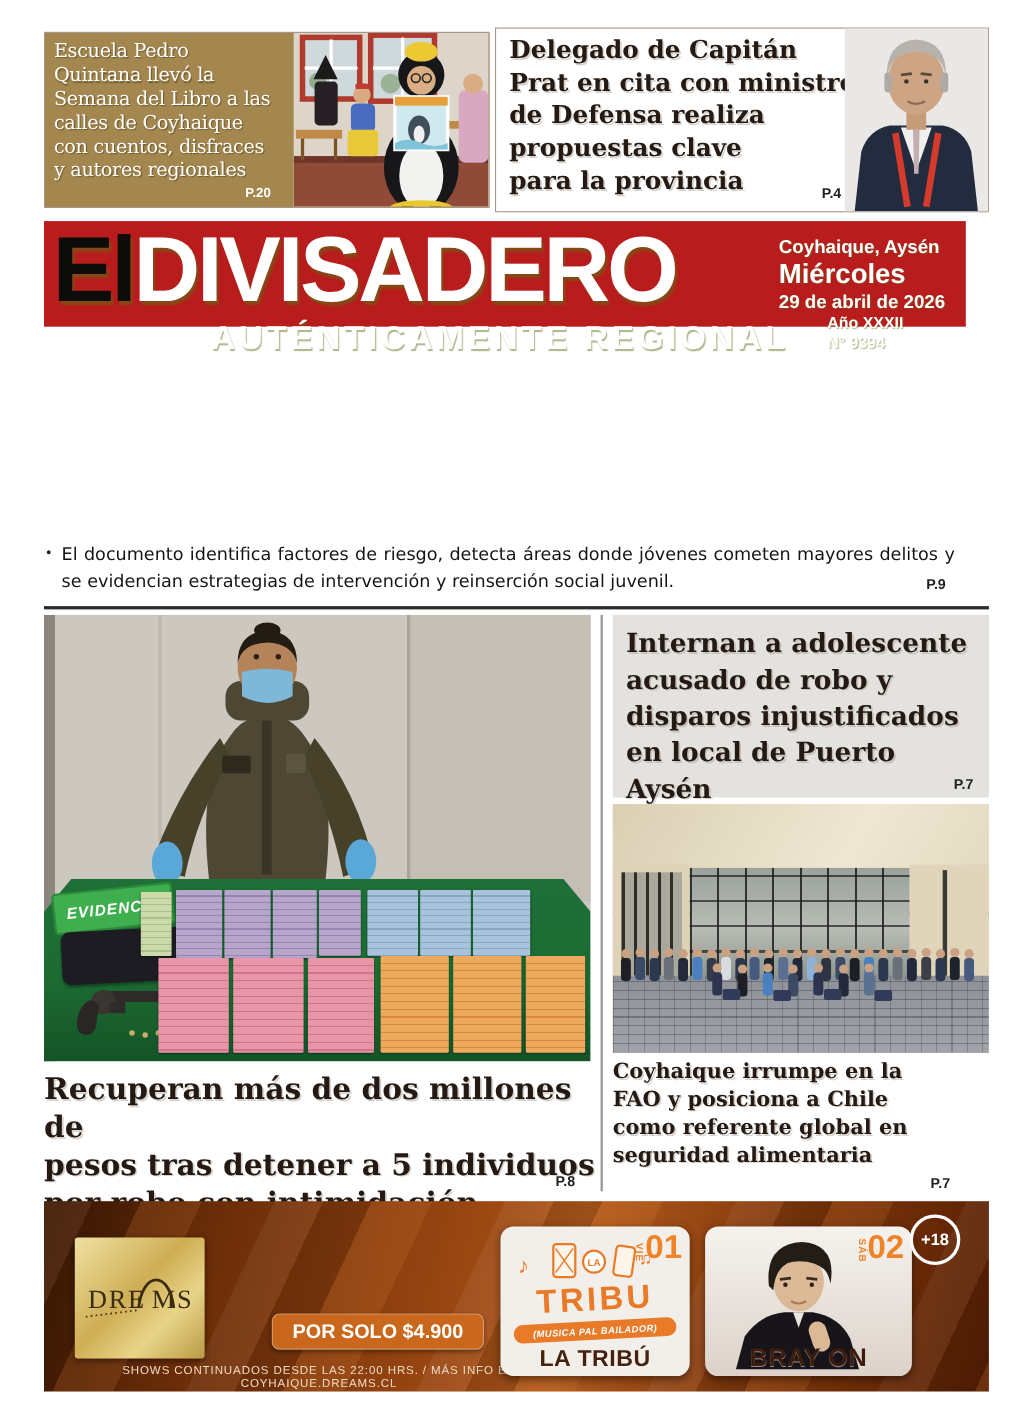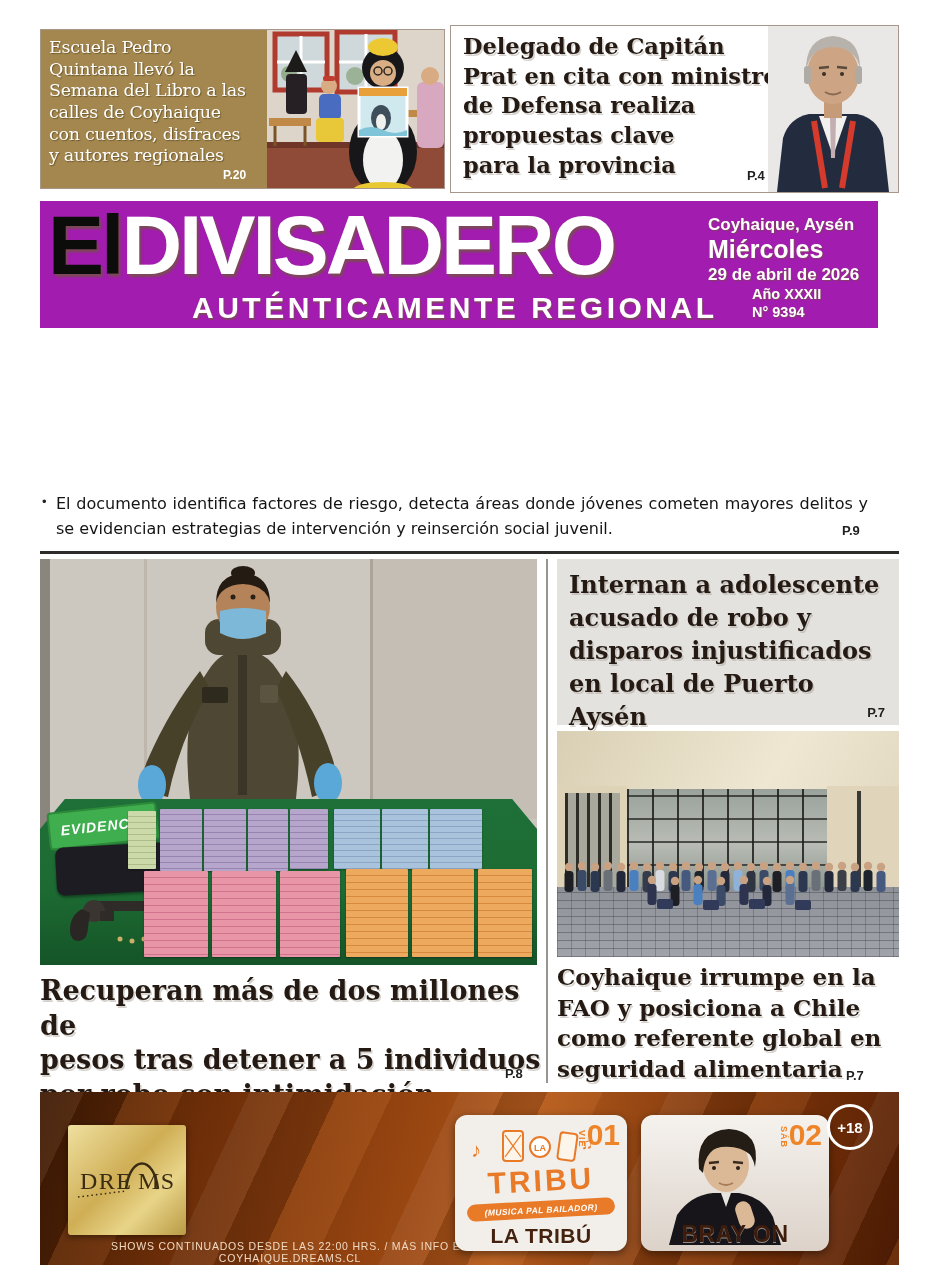--- a/index.html
+++ b/index.html
@@ -17,21 +17,21 @@
            font-family:"DejaVu Serif","Liberation Serif",serif;font-weight:normal;white-space:pre-line;
            text-shadow:1px 1px 1px rgba(60,45,15,.5);}
   .tl-pref{left:182px;top:138px;color:#fff;font-size:12px;}
   .photo-classroom{left:226px;top:0;width:177px;height:158px;background:#ddd5ca;overflow:hidden;}
   .story-tr{left:450px;top:25px;width:449px;height:168px;border:1px solid #a8968a;box-sizing:border-box;background:#fff;}
   .tr-text{left:12px;top:6px;width:320px;font-size:22.5px;line-height:1.32;}
   .tr-pref{left:296px;top:142px;}
   .photo-man{right:0;top:0;width:130px;height:166px;background:#eae8e6;overflow:hidden;}
 
   
-  .masthead{left:40px;top:201px;width:838px;height:127px;background:#a21caf;}
+  .masthead{left:40px;top:201px;width:838px;height:96px;background:#b91c1c;}
   .mh-logo{left:8px;top:2px;font-size:84px;font-weight:bold;letter-spacing:-3px;line-height:1;
            text-shadow:2px 3px 2px rgba(95,108,20,.55);}
   .mh-el{color:#0c0c0a;}
   .mh-main{color:#ffffff;}
   .mh-tag{left:152px;top:90px;color:#fff;font-size:30px;font-weight:bold;letter-spacing:3.5px;
           text-shadow:1px 2px 1px rgba(95,108,20,.5);}
   .mh-date{left:668px;top:13px;color:#fff;font-weight:bold;line-height:1.25;
            text-shadow:1px 1px 1px rgba(95,108,20,.5);}
   .mh-place{font-size:17px;}
   .mh-weekday{font-size:25px;line-height:1.15;}
@@ -49,21 +49,21 @@
 
   
   .photo-police{left:40px;top:559px;width:497px;height:406px;background:#ccc7bf;overflow:hidden;}
   .police-h{left:40px;top:974px;width:505px;font-size:27px;line-height:1.28;}
   .police-pref{left:505px;top:1066px;}
   .vdivider{left:546px;top:559px;width:2px;height:524px;background:#979590;}
   .gray-panel{left:557px;top:559px;width:342px;height:166px;background:#e3e2df;box-sizing:border-box;padding:9px 12px;}
   .aysen-h{font-size:24px;line-height:1.38;}
   .aysen-pref{right:14px;bottom:5px;}
   .photo-fao{left:557px;top:731px;width:342px;height:226px;background:#e6dcc2;overflow:hidden;}
-  .fao-h{left:557px;top:962px;width:350px;font-size:23px;line-height:1.33;}
+  .fao-h{left:557px;top:962px;width:350px;font-size:19px;line-height:1.33;}
   .fao-pref{left:846px;top:1068px;}
 
   
   .money{position:absolute;border-radius:1px;box-shadow:0 1px 2px rgba(0,0,20,.35);}
   .m-green{background:repeating-linear-gradient(180deg,#ccd9a8 0 5px,#aebd89 5px 6px);}
   .m-purple{background:repeating-linear-gradient(180deg,#b6a6cb 0 5px,#9784b0 5px 6px);}
   .m-blue{background:repeating-linear-gradient(180deg,#a9c3dc 0 5px,#8aa6c4 5px 6px);}
   .m-pink{background:repeating-linear-gradient(180deg,#e895a8 0 6px,#d0738c 6px 7px);}
   .m-orange{background:repeating-linear-gradient(180deg,#edaa5e 0 6px,#d68a3e 6px 7px);}
 
@@ -337,20 +337,21 @@
 
     <div class="abs dreams-logo">
       <svg width="118" height="110" viewBox="0 0 118 110">
         <text x="12" y="64" font-family="Liberation Serif, serif" font-size="24" letter-spacing="1.5" fill="#3a2c12">DRE</text>
         <text x="70" y="64" font-family="Liberation Serif, serif" font-size="24" letter-spacing="1.5" fill="#3a2c12">MS</text>
         <path d="M58 64 C 62 30, 86 30, 90 64" stroke="#3a2c12" stroke-width="2.5" fill="none"></path>
         <path d="M10 72 L 58 66" stroke="#3a2c12" stroke-width="1.5" stroke-dasharray="1.5,3" fill="none"></path>
       </svg>
     </div>
 
+    <div class="abs price-pill">POR SOLO $4.900</div>
     <div class="abs ad-footer">SHOWS CONTINUADOS DESDE LAS 22:00 HRS. / MÁS INFO EN COYHAIQUE.DREAMS.CL</div>
 
     <div class="abs event-card card-tribu">
       <div class="day-tag">
         <span class="day-vert">VIE</span>
         <span class="day-num">01</span>
       </div>
       <svg class="abs" style="left:6px;top:8px;" width="160" height="78" viewBox="0 0 160 78">
         <text x="10" y="34" font-size="20" fill="#e87a28">♪</text>
         <text x="120" y="26" font-size="16" fill="#e87a28">♫</text>

